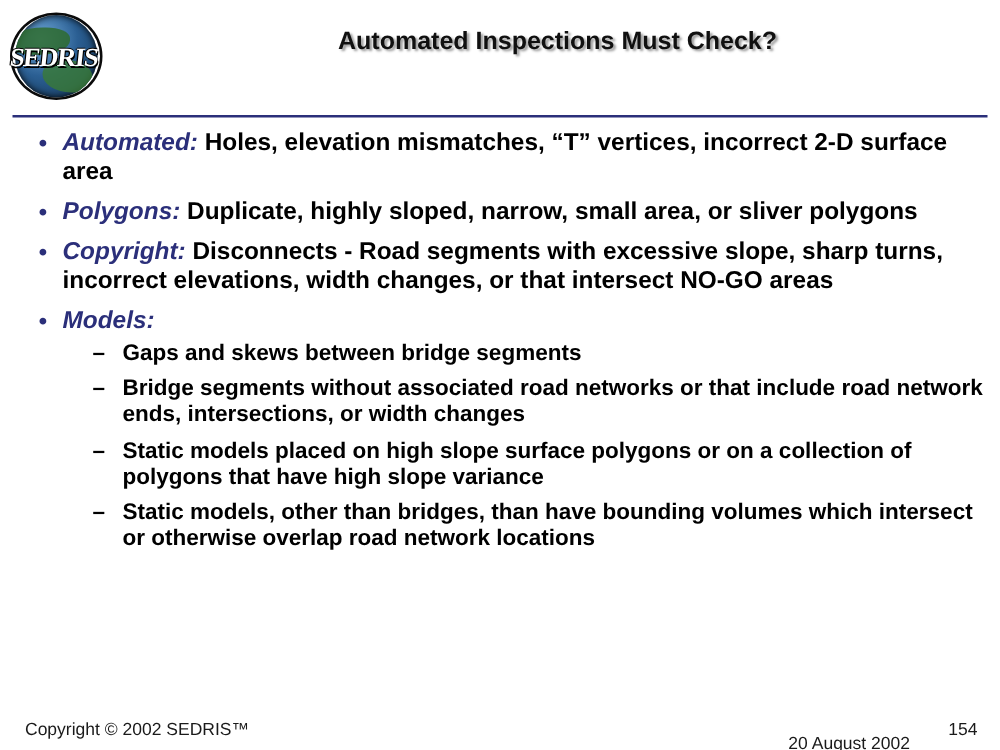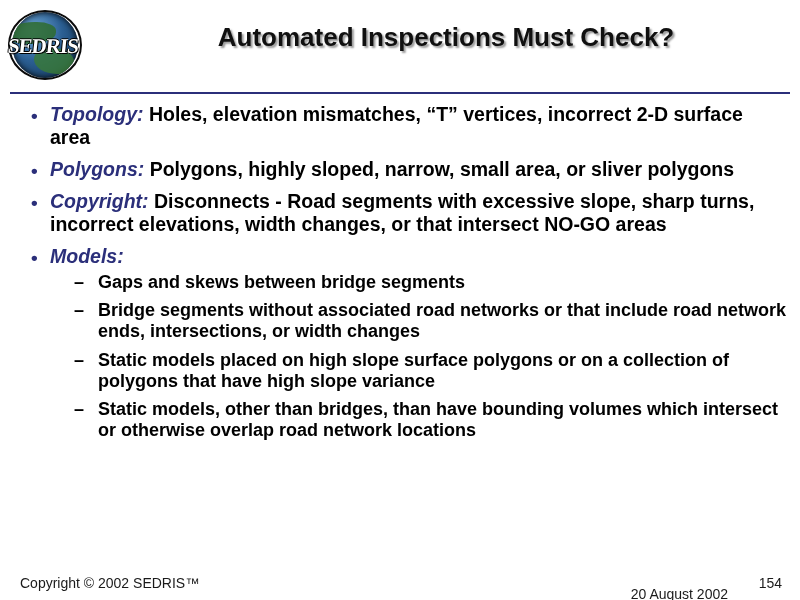--- a/index.html
+++ b/index.html
@@ -83,21 +83,21 @@
     transform: skewX(-6deg);
   }
 
   
   #title {
     position: absolute;
     left: 110px;
     top: 22px;
     width: 672px;
     text-align: center;
-    font-size: 26px;
+    font-size: 20px;
     font-weight: bold;
     color: #101010;
     text-shadow: 2px 2px 2px #9a9a9a;
     letter-spacing: 0px;
   }
 
   #rule {
     position: absolute;
     left: 10px;
     top: 92px;
@@ -203,26 +203,26 @@
   </div>
 
   <div id="title">Automated Inspections Must Check?</div>
 
   <div id="rule"></div>
 
   <div id="body">
 
     <div class="bullet">
       <span class="dot">•</span>
-      <span class="lead">Topology:</span><span> Holes, elevation mismatches, “T” vertices, incorrect 2-D surface area</span>
+      <span class="lead">Automated:</span><span> Holes, elevation mismatches, “T” vertices, incorrect 2-D surface area</span>
     </div>
 
     <div class="bullet">
       <span class="dot">•</span>
-      <span class="lead">Polygons:</span><span> Polygons, highly sloped, narrow, small area, or sliver polygons</span>
+      <span class="lead">Polygons:</span><span> Duplicate, highly sloped, narrow, small area, or sliver polygons</span>
     </div>
 
     <div class="bullet">
       <span class="dot">•</span>
       <span class="lead">Copyright:</span><span> Disconnects - Road segments with excessive slope, sharp turns, incorrect elevations, width changes, or that intersect NO-GO areas</span>
     </div>
 
     <div class="bullet models">
       <span class="dot">•</span>
       <span class="lead">Models:</span><span></span>

